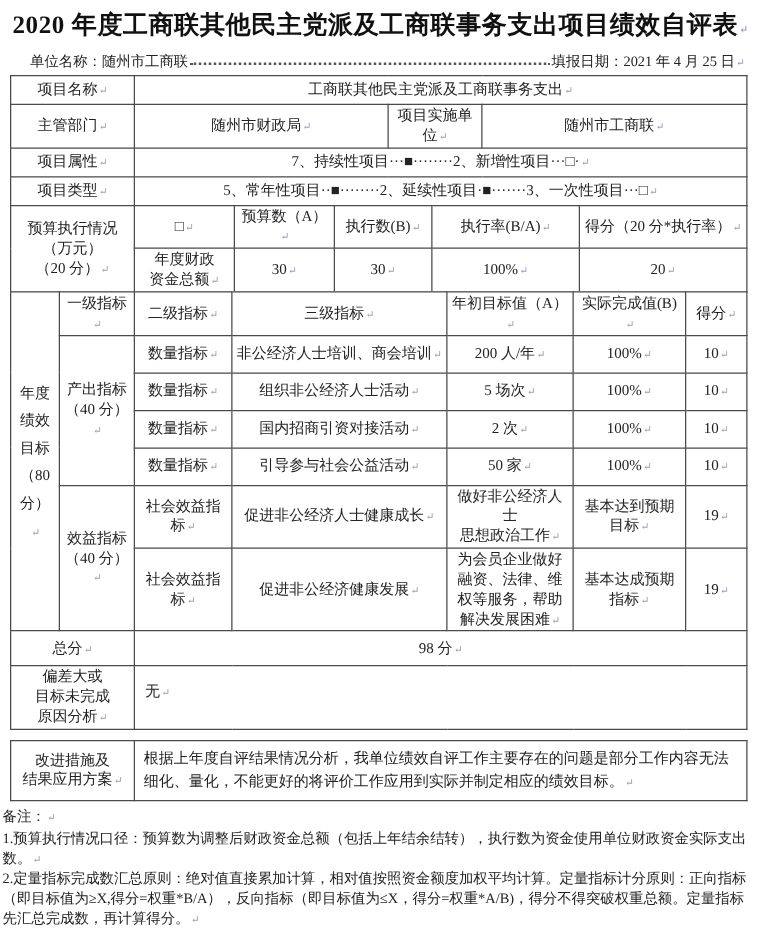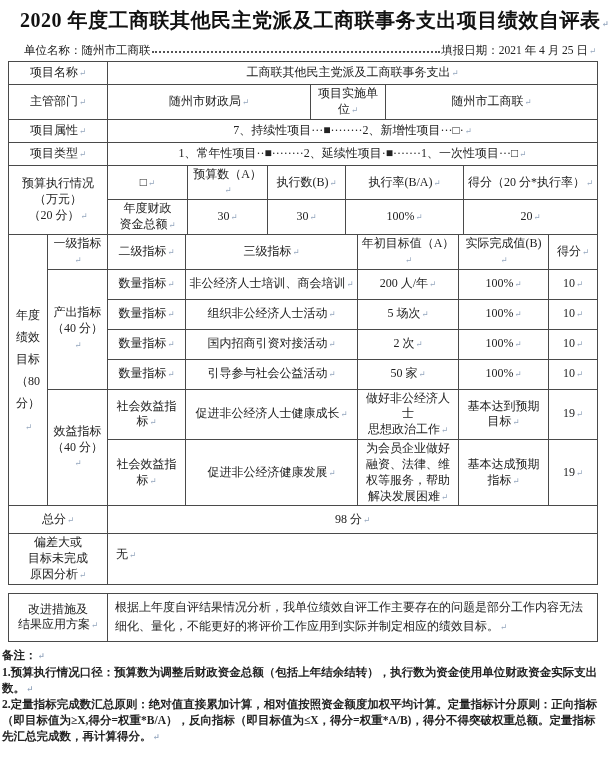--- a/index.html
+++ b/index.html
@@ -4,42 +4,42 @@
 <style>
   html,body{margin:0;padding:0;background:#fff;}
   body{
     width:609px;height:758px;overflow:hidden;
     font-family:"Liberation Serif","DejaVu Serif",serif;
     color:#1e1e1e;
     -webkit-font-smoothing:antialiased;
   }
   .page{padding:6px 0 0 0;}
   .title-row{
-    text-align:right;font-size:20px;font-weight:bold;
+    text-align:center;font-size:20px;font-weight:bold;
     letter-spacing:0.5px;line-height:28px;margin:0 0 4px 0;color:#111;
   }
   .meta{
     display:flex;align-items:center;font-size:11.5px;
     margin:0 13px 3px 24px;height:16px;color:#222;
   }
   .leader{flex:1;height:0;border-top:2px dotted #555;margin:4px 1px 0 1px;}
   table{border-collapse:collapse;table-layout:fixed;margin-left:8px;background:#fff;}
   .t2,.t3{margin-top:-1px;}
   .t4{margin-top:8px;}
   td{
     border:1px solid #4a4a4a;
     font-size:12px;line-height:1.32;text-align:center;vertical-align:middle;
     padding:1px 3px;overflow:hidden;word-break:break-all;color:#222;
   }
   .prelines{white-space:pre-line;margin-top:36px;}
   .c::after{content:"↵";color:#93a5bd;font-size:8.5px;margin-left:1px;vertical-align:baseline;}
   .tl{text-align:left;vertical-align:top;padding:13px 6px 2px 8px;}
   .just{text-align:left;padding:3px 7px;line-height:1.65;}
   .notes{margin:6px 10px 0 2px;font-size:11.5px;line-height:1.38;color:#222;}
-  .note-line{margin:0 0 1px 0;font-weight:bold;}
+  .note-line{margin:0 0 1px 0;}
   .vtxt{line-height:1.85;}
 </style>
 </head>
 <body>
 
 <div class="page">
 
   <div class="title-row">
     <span class="c">2020 年度工商联其他民主党派及工商联事务支出项目绩效自评表</span>
   </div>
@@ -67,21 +67,21 @@
       <td><span class="c">随州市财政局</span></td>
       <td><span class="c">项目实施单位</span></td>
       <td><span class="c">随州市工商联</span></td>
     </tr>
     <tr style="height:23px">
       <td><span class="c">项目属性</span></td>
       <td colspan="3"><span class="c">7、持续性项目···■········2、新增性项目···□·</span></td>
     </tr>
     <tr style="height:23px">
       <td><span class="c">项目类型</span></td>
-      <td colspan="3"><span class="c">1、常年性项目··■········2、延续性项目·■·······1、一次性项目···□</span></td>
+      <td colspan="3"><span class="c">5、常年性项目··■········2、延续性项目·■·······3、一次性项目···□</span></td>
     </tr>
   </tbody>
     </table>
 
   <table class="t2">
     <colgroup>
         <col style="width:99px">
         <col style="width:80px">
         <col style="width:80px">
         <col style="width:78px">

